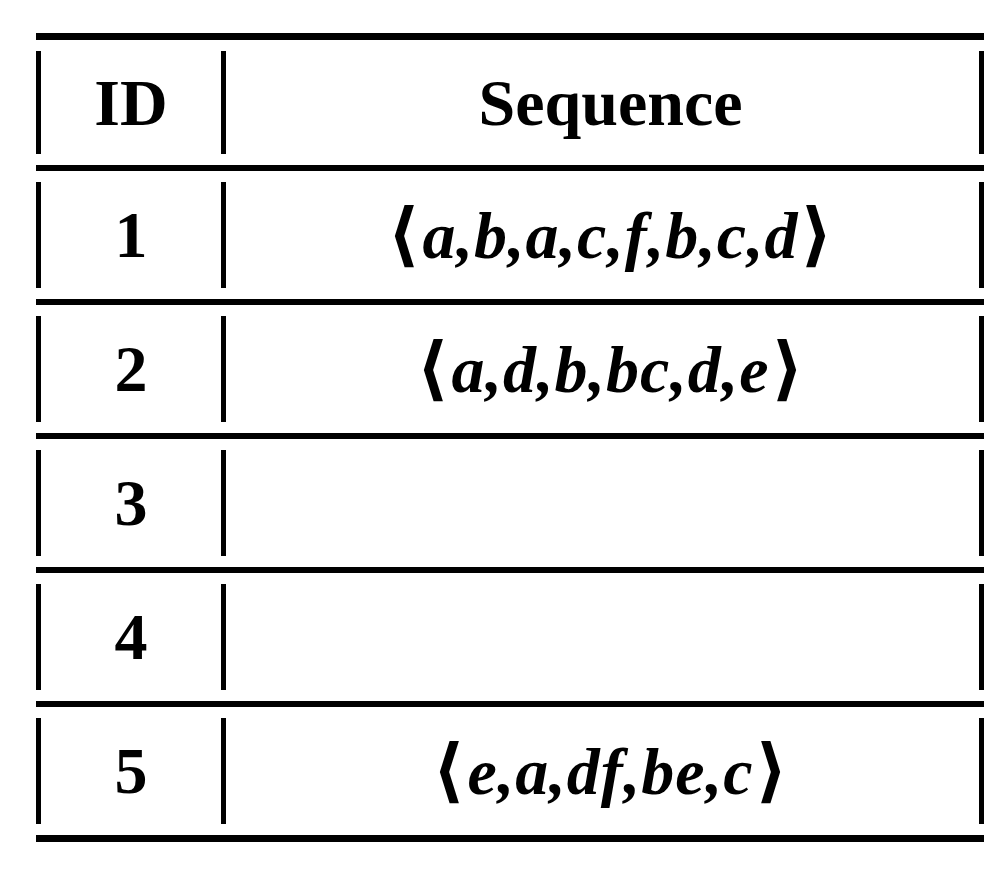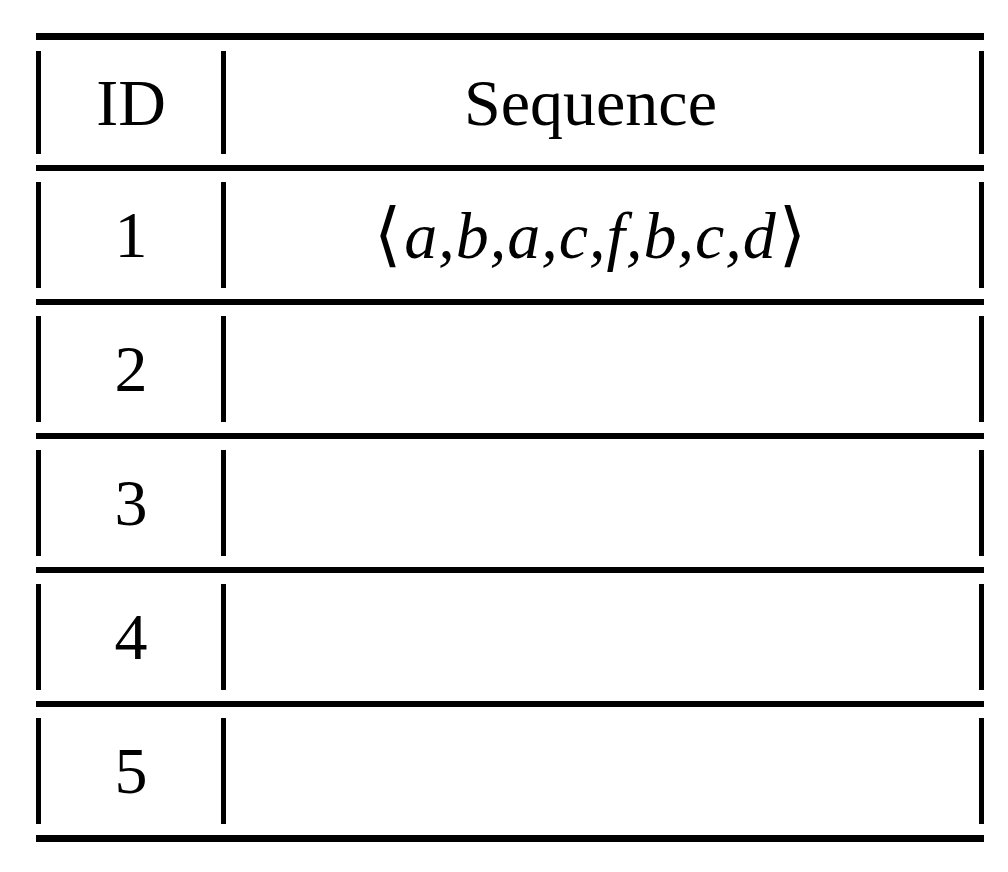--- a/index.html
+++ b/index.html
@@ -54,27 +54,28 @@
 
   
   .cell {
     position: absolute;
     top: 0;
     bottom: 0;
     display: flex;
     align-items: center;
     justify-content: center;
     white-space: nowrap;
+    font-weight: bold;
   }
   .cell-id {
     left: 5px;
     width: 180px;
   }
   .cell-seq {
-    left: 178px;
+    left: 198px;
     width: 753px;
     border-radius: 21px;
   }
 
   .txt-roman {
     font-family: "Liberation Serif", "DejaVu Serif", serif;
     font-style: normal;
     font-size: 66px;
     line-height: 1;
   }
@@ -133,20 +134,23 @@
 
   <div class="rule rule-mid"></div>
 
   <div class="row row-body">
     <div class="vbar vbar-left"></div>
     <div class="vbar vbar-mid"></div>
     <div class="vbar vbar-right"></div>
     <div class="cell cell-id">
       <span class="txt-id">2</span>
     </div>
+    <div class="cell cell-seq">
+      <span class="txt-seq"><span class="brk">⟨</span><span>a,d,b,bc,d,e</span><span class="brk">⟩</span></span>
+    </div>
   </div>
 
   <div class="rule rule-mid"></div>
 
   <div class="row row-body">
     <div class="vbar vbar-left"></div>
     <div class="vbar vbar-mid"></div>
     <div class="vbar vbar-right"></div>
     <div class="cell cell-id">
       <span class="txt-id">3</span>
@@ -166,17 +170,20 @@
 
   <div class="rule rule-mid"></div>
 
   <div class="row row-body-last">
     <div class="vbar vbar-left"></div>
     <div class="vbar vbar-mid"></div>
     <div class="vbar vbar-right"></div>
     <div class="cell cell-id">
       <span class="txt-id">5</span>
     </div>
+    <div class="cell cell-seq">
+      <span class="txt-seq"><span class="brk">⟨</span><span>e,a,df,be,c</span><span class="brk">⟩</span></span>
+    </div>
   </div>
 
   <div class="rule rule-thick"></div>
 
 </div>
 
 </body></html>

